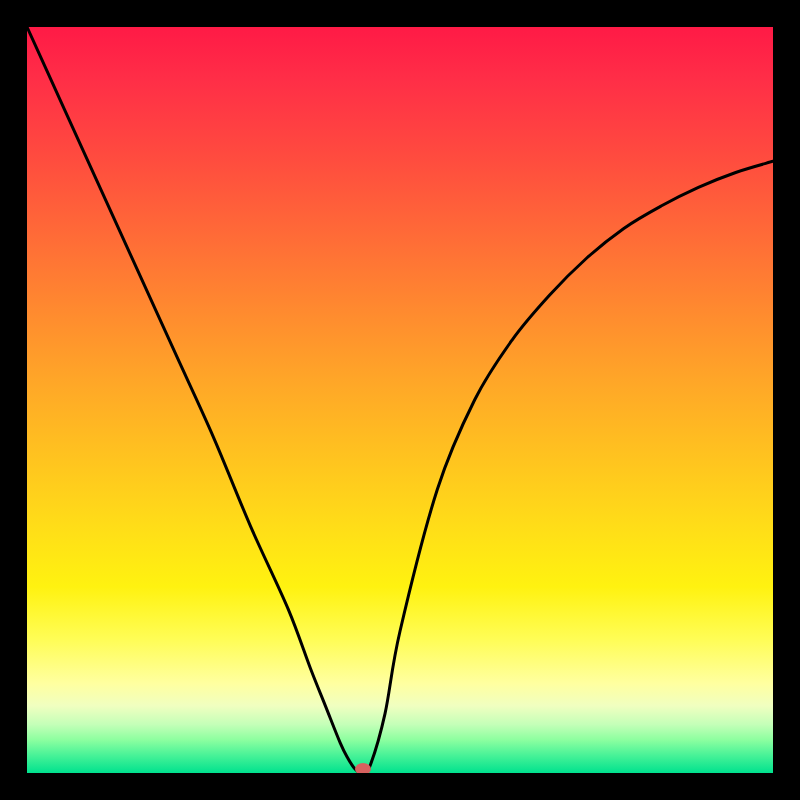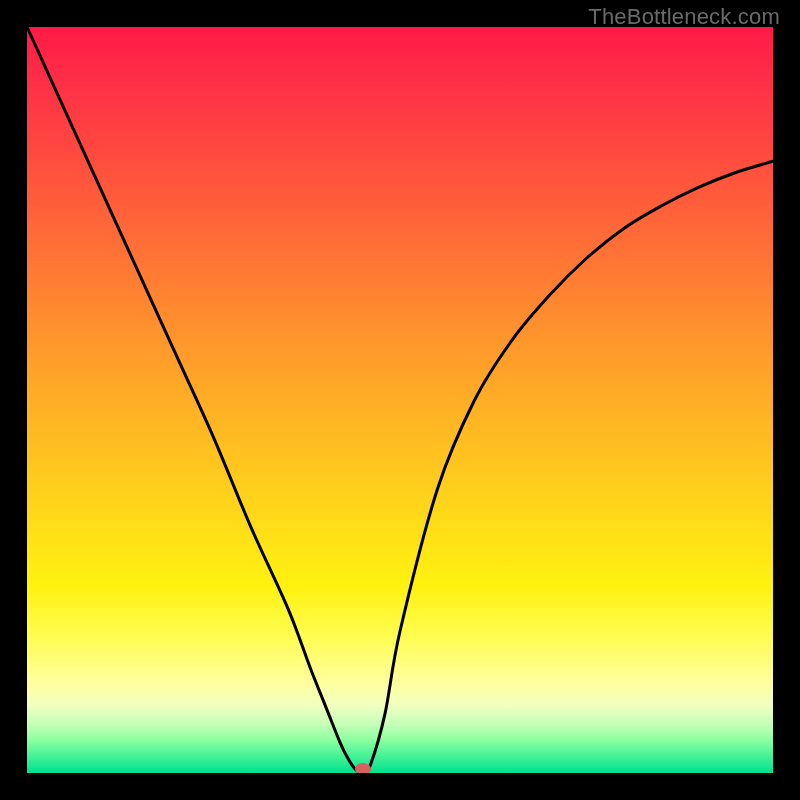--- a/index.html
+++ b/index.html
@@ -69,21 +69,20 @@
     background: #d6615f;
     transform: translate(-50%, -50%);
     z-index: 5;
   }
 </style>
 </head>
 <body>
 
 <div class="frame">
 
-  <div class="watermark">TheBottleneck.com</div>
 
   <div class="plot-area">
 
     <div class="gradient"></div>
 
     <svg class="curve" viewBox="0 0 746 746" preserveAspectRatio="none">
       <path id="curve-path" fill="none" stroke="#000" stroke-width="3" stroke-linejoin="round" stroke-linecap="round" d="M 0.00 0.00 C 6.22 13.68 24.87 54.71 37.30 82.06 C 49.73 109.41 62.17 136.77 74.60 164.12 C 87.03 191.47 99.47 218.83 111.90 246.18 C 124.33 273.53 136.77 300.89 149.20 328.24 C 161.63 355.59 174.07 381.70 186.50 410.30 C 198.93 438.90 211.37 471.22 223.80 499.82 C 236.23 528.42 251.15 558.26 261.10 581.88 C 271.05 605.50 277.26 625.40 283.48 641.56 C 289.70 657.72 293.43 666.43 298.40 678.86 C 303.37 691.29 309.59 707.46 313.32 716.16 C 317.05 724.86 318.29 726.73 320.78 731.08 C 323.27 735.43 325.75 739.78 328.24 742.27 C 330.73 744.76 333.21 746.62 335.70 746.00 C 338.19 745.38 339.43 748.49 343.16 738.54 C 346.89 728.59 353.11 708.70 358.08 686.32 C 363.05 663.94 364.30 641.56 373.00 604.26 C 381.70 566.96 397.87 501.06 410.30 462.52 C 422.73 423.98 435.17 397.87 447.60 373.00 C 460.03 348.13 472.47 330.73 484.90 313.32 C 497.33 295.91 509.77 282.24 522.20 268.56 C 534.63 254.88 547.07 242.45 559.50 231.26 C 571.93 220.07 584.37 210.12 596.80 201.42 C 609.23 192.72 621.67 185.88 634.10 179.04 C 646.53 172.20 658.97 165.98 671.40 160.39 C 683.83 154.79 696.27 149.82 708.70 145.47 C 721.13 141.12 739.78 136.15 746.00 134.28 "></path>
     </svg>
 
     <div id="min-dot" class="dot" style="left: 335.7px; top: 742px;"></div>

